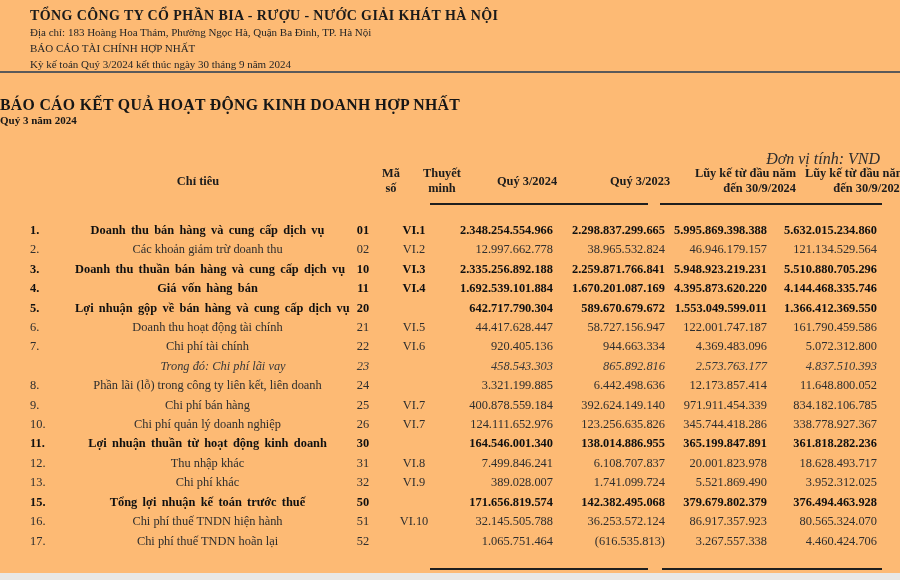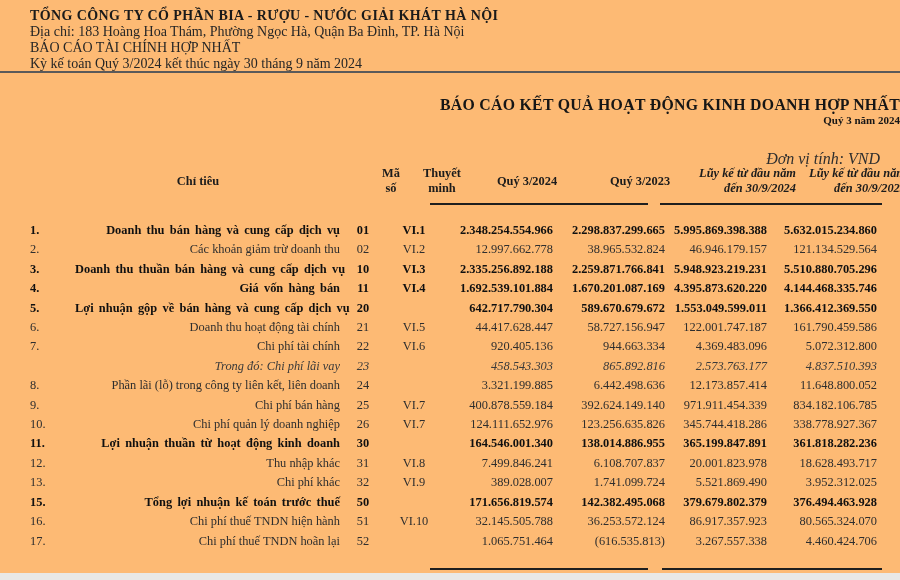--- a/index.html
+++ b/index.html
@@ -3,51 +3,51 @@
 <meta charset="utf-8">
 <style>
   * { margin:0; padding:0; box-sizing:border-box; }
   html,body { width:900px; height:580px; }
   body { font-family:"Liberation Serif","DejaVu Serif",serif; background:#ffffff; color:#2b2b2b; }
   .page { position:relative; width:900px; height:580px; background:#fdba74; overflow:hidden; }
 
   
   .letterhead { position:absolute; left:30px; top:7px; }
   .lh-company { font-size:14px; font-weight:bold; color:#1a1a1a; letter-spacing:.4px; line-height:17px; }
-  .lh-line { font-size:14px; color:#262626; line-height:16px; }
+  .lh-line { font-size:11px; color:#262626; line-height:16px; }
 
   .top-rule { position:absolute; left:0; top:71px; width:900px; height:2px; background:#5a5a5a; }
 
   
-  .title-wrap { position:absolute; left:0; top:96px; width:900px; text-align:right; }
+  .title-wrap { position:absolute; left:0; top:96px; width:900px; text-align:left; }
   .title-main { font-size:15.8px; font-weight:bold; color:#161616; letter-spacing:.3px; }
   .title-sub  { font-size:11px; font-weight:bold; color:#161616; }
 
   .unit-note { position:absolute; top:150px; right:20px; font-size:16px; font-style:italic; color:#2e2e2e; }
 
   
   table { border-collapse:collapse; table-layout:fixed; }
   .hdr-table { position:absolute; left:28px; top:166px; width:852px; }
   .hdr-table th { font-size:12.4px; font-weight:bold; color:#1c1c1c; padding:0; vertical-align:middle; line-height:15px; }
   th.h-item { text-align:center; }
   th.h-center { text-align:center; }
   th.h-right { text-align:right; padding-right:2px; }
-  th.h-right .ovl { float:right; width:max-content; white-space:nowrap; text-align:right;font-style:italic; }
+  th.h-right .ovl { float:right; width:max-content; white-space:nowrap; text-align:right; }
 
   .rule { position:absolute; height:2.4px; background:#1f1f1f; }
   .hdr-rule-q  { left:430px; top:203px; width:218px; }
   .hdr-rule-lk { left:660px; top:203px; width:222px; }
   .bot-rule-q  { left:430px; top:568px; width:218px; }
   .bot-rule-lk { left:662px; top:568px; width:220px; }
 
   
   .body-table { position:absolute; left:28px; top:221px; width:852px; }
   .body-table td { font-size:12.4px; height:19.4px; line-height:19.4px; padding:0; white-space:nowrap; overflow:visible; color:#2e2e2e; }
   td.stt   { text-align:left; padding-left:2px; }
-  td.label { text-align:right; padding-left:1px; }
+  td.label { text-align:center; padding-left:1px; }
   td.code  { text-align:center; }
   td.note  { text-align:center; }
   td.num   { text-align:right; padding-right:3px; }
   tr.bold td { font-weight:bold; color:#101010; }
   tr.bold td.label { word-spacing:2.2px; }
   tr.sub td { font-style:italic; color:#3a3a3a; }
   tr.sub td.label { padding-left:32px; }
 
   .scan-bottom { position:absolute; left:0; top:573px; width:900px; height:7px; background:#e9e8e5; }
 </style>

